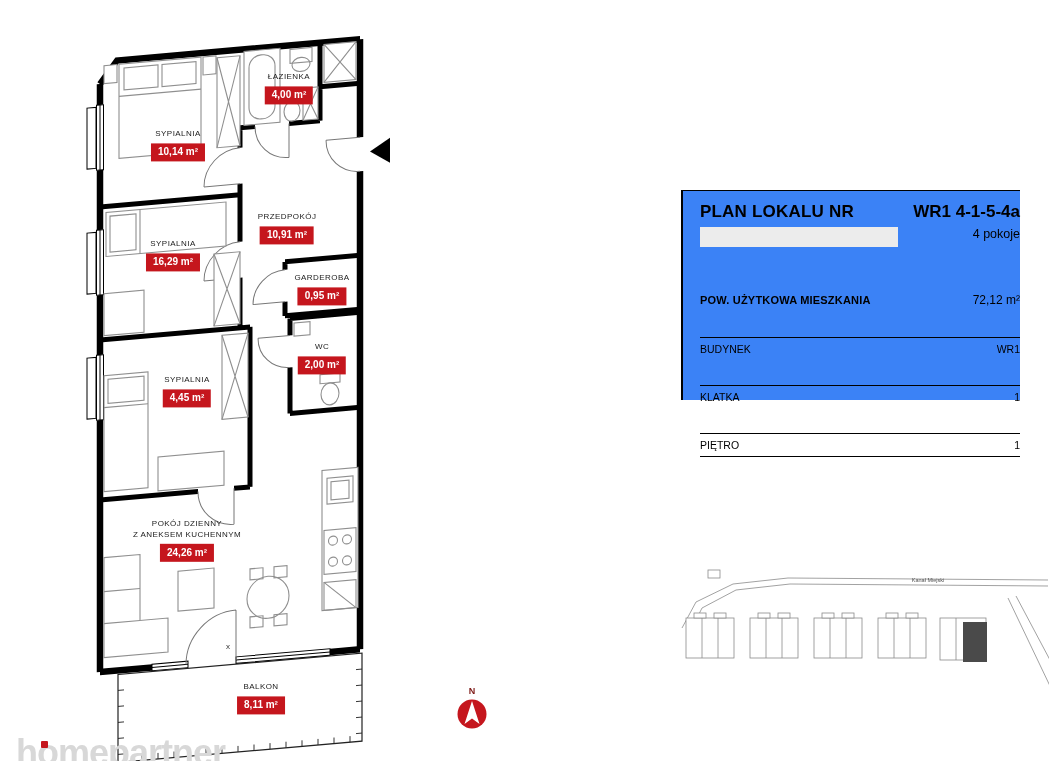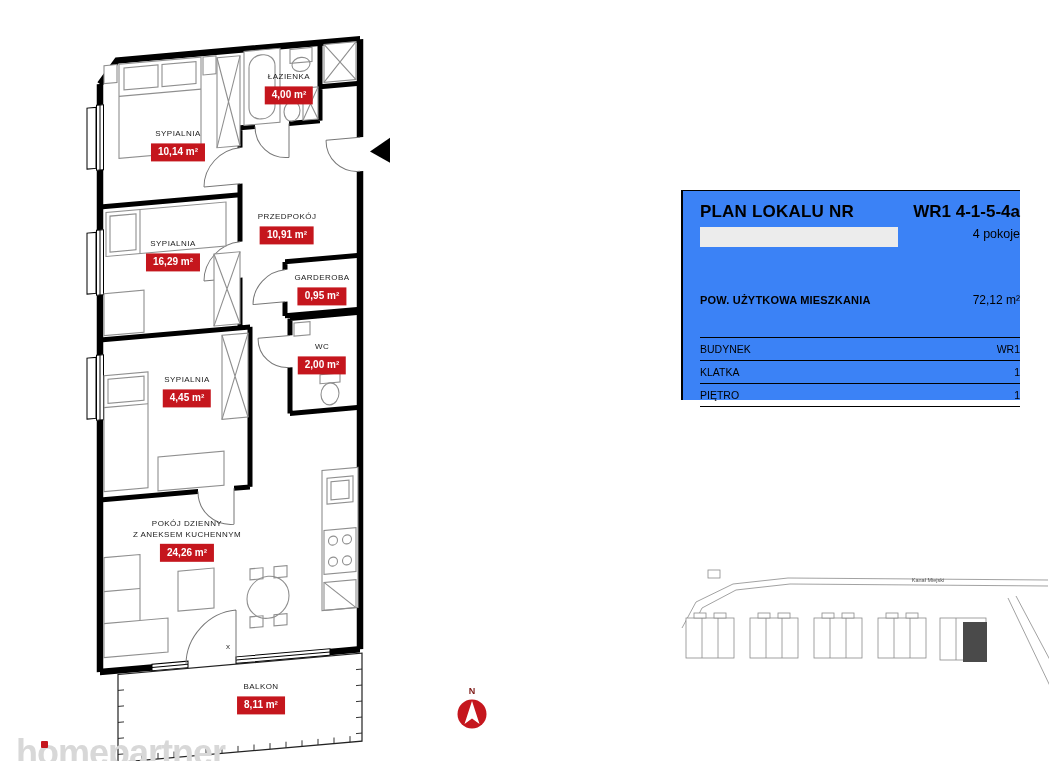--- a/index.html
+++ b/index.html
@@ -50,21 +50,21 @@
   .unit-number  { font-size:17px; font-weight:bold; color:#000; }
   .subtitle-row { display:flex; justify-content:space-between; margin-top:5px; }
   .redacted-box { width:198px; height:20px; background:#ececec; }
   .rooms-count  { font-size:12.5px; color:#000; }
   .area-row { display:flex; justify-content:space-between; align-items:baseline; margin-top:31px; }
   .area-label { font-size:11px; font-weight:bold; color:#000; letter-spacing:0.2px; }
   .area-value { font-size:12px; color:#000;margin-top:15px; }
   .details-table { margin-top:30px; }
   .detail-row {
     display:flex; justify-content:space-between; align-items:center;
-    border-top:1px solid #000; padding:5px 0; font-size:10.5px; color:#000;
+    border-top:1px solid #000; padding:5px 0; font-size:10.5px; color:#000;margin-top:25px;
   }
   .detail-row:last-child { border-bottom:1px solid #000; }
 
   
   #sitemap { position:absolute; left:678px; top:568px; }
   .site-line { stroke:var(--site-gray,#8a8a8a); stroke-width:0.8; fill:none; }
   .site-bld  { stroke:var(--site-gray,#8a8a8a); stroke-width:0.8; fill:#fff; }
   .site-hl   { fill:var(--highlight-dark,#4a4a4a); stroke:none; }
   .site-label{ font-size:5.5px; fill:#555; }
 

